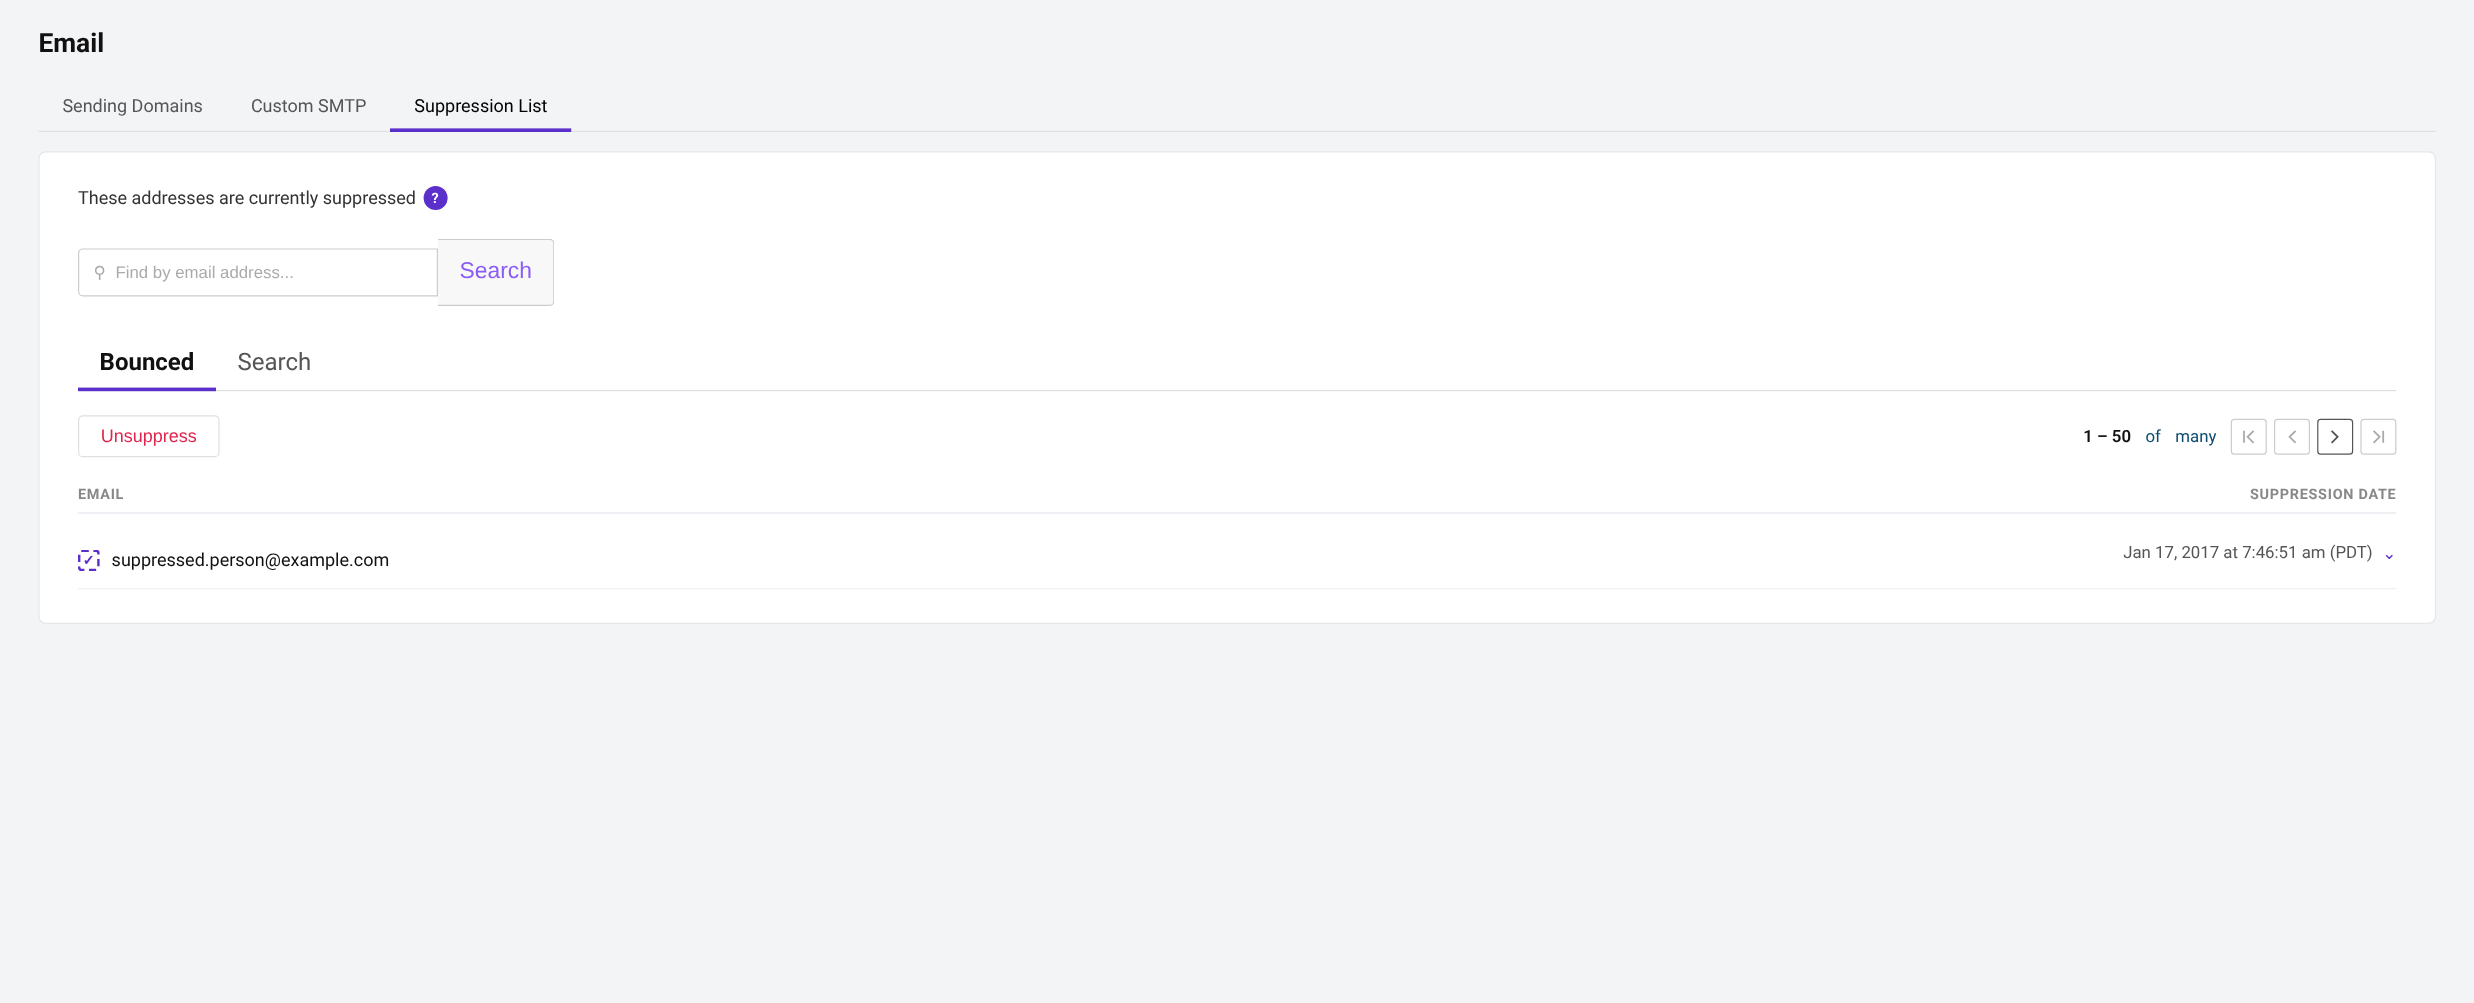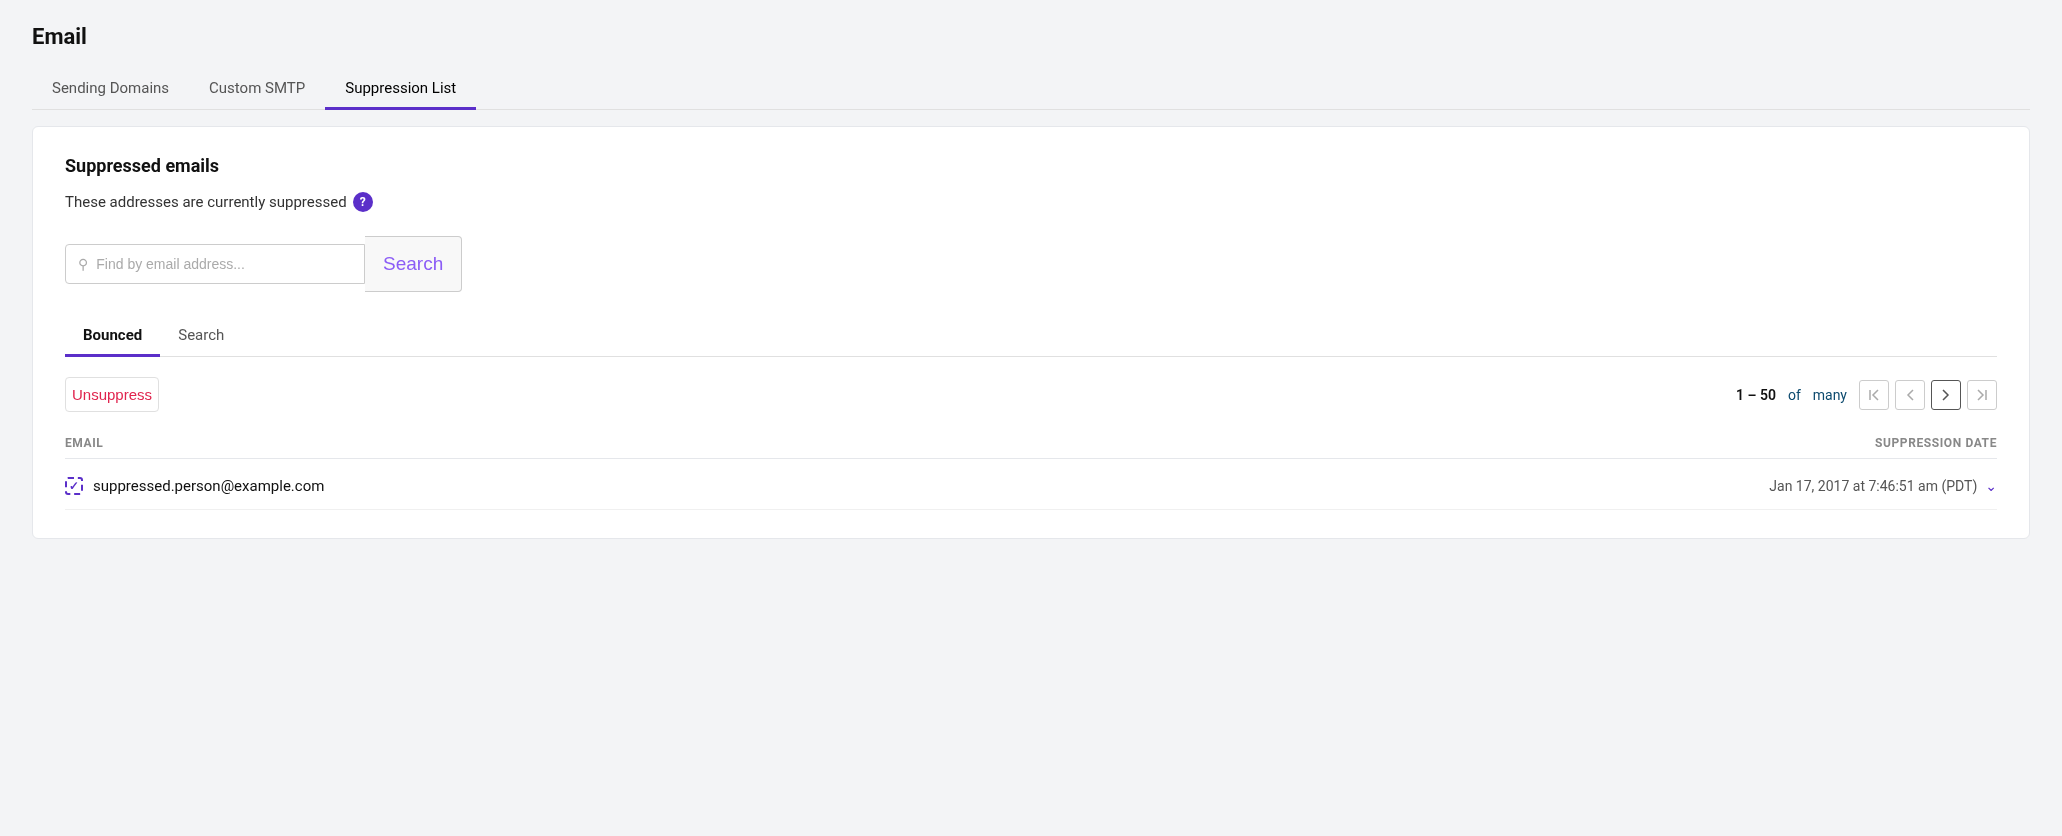--- a/index.html
+++ b/index.html
@@ -145,21 +145,21 @@
 
     .sub-tabs {
       display: flex;
       gap: 0;
       border-bottom: 1px solid #e0e0e0;
       margin-bottom: 20px;
     }
 
     .sub-tab {
       padding: 10px 18px;
-      font-size: 15px;
+      font-size: 20px;
       color: #555;
       cursor: pointer;
       border-bottom: 3px solid transparent;
       margin-bottom: -1px;
       user-select: none;
     }
 
     .sub-tab.active {
       font-weight: 700;
       color: #111;
@@ -172,21 +172,21 @@
       justify-content: space-between;
       margin-bottom: 16px;
     }
 
     .unsuppress-button {
       background-color: #fff;
       border: 1px solid #e0e0e0;
       color: #e0244e;
       font-size: 15px;
       font-weight: 500;
-      padding: 8px 6px;
+      padding: 8px 18px;
       border-radius: 4px;
       cursor: pointer;
     }
 
     .pagination-row {
       display: flex;
       align-items: center;
       gap: 6px;
       font-size: 14px;
       color: #333;
@@ -242,20 +242,21 @@
       align-items: center;
       justify-content: space-between;
       padding: 14px 0;
       border-bottom: 1px solid #f0f0f0;
     }
 
     .email-cell {
       display: flex;
       align-items: center;
       gap: 10px;
+      margin-top: 12px;
     }
 
     .checkbox-dashed {
       width: 18px;
       height: 18px;
       border: 2px dashed #5b2fc9;
       border-radius: 3px;
       display: flex;
       align-items: center;
       justify-content: center;
@@ -294,21 +295,20 @@
 <div class="page-header">
   <h1 class="page-title">Email</h1>
   <nav class="tab-nav">
     <div class="tab-item">Sending Domains</div>
     <div class="tab-item">Custom SMTP</div>
     <div class="tab-item active">Suppression List</div>
   </nav>
 </div>
 
 <div class="main-content">
-  <h2 class="section-title">Suppressed emails</h2>
 
   <div class="description-row">
     <span>These addresses are currently suppressed</span>
     <span class="help-icon">?</span>
   </div>
 
   <div class="search-row">
     <div class="search-input-wrapper">
       <span class="search-icon-inner">⚲</span>
       <input class="search-input" type="text" placeholder="Find by email address..." style="">

